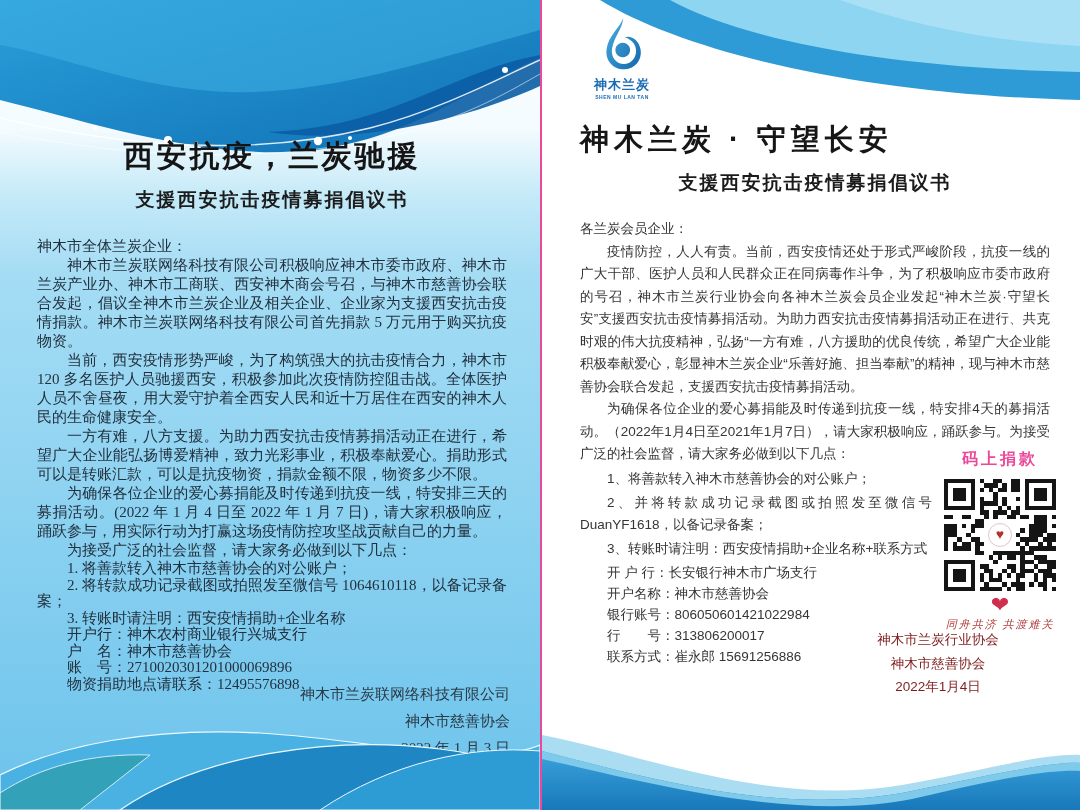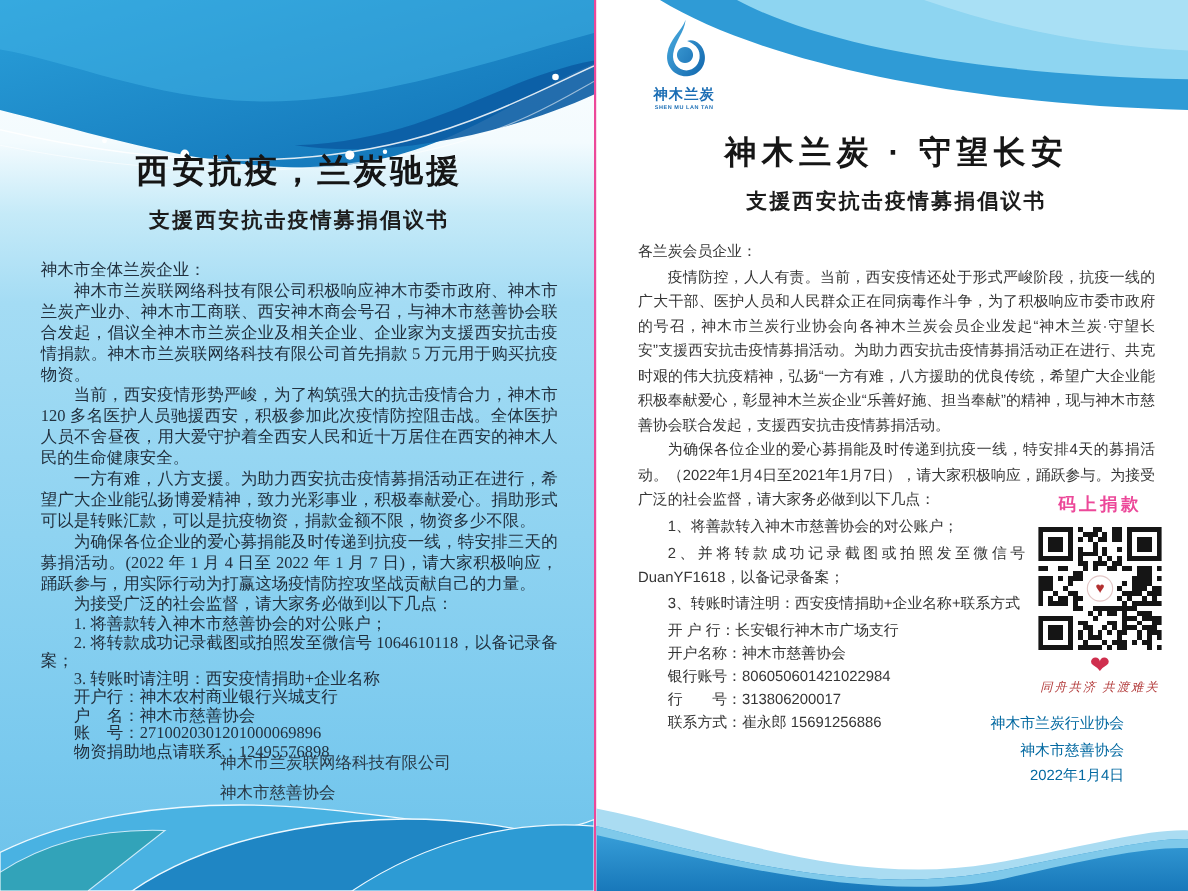--- a/index.html
+++ b/index.html
@@ -10,35 +10,35 @@
   svg.deco{position:absolute;display:block;}
 
   
   .l-content{position:absolute;top:138px;left:37px;right:33px;color:#22313f;}
   .l-title{text-align:center;font-size:30px;font-weight:600;letter-spacing:3px;color:#151515;line-height:36px;}
   .l-subtitle{text-align:center;font-size:19px;font-weight:600;letter-spacing:2px;color:#1c1c1c;margin-top:13px;}
   .l-body{margin-top:24px;font-size:15px;line-height:19px;text-align:justify;}
   .l-body p{margin:0;text-indent:2em;}
   .l-body p.salutation{text-indent:0;}
   .l-body .tight p{line-height:16.5px;}
-  .l-sign{position:absolute;top:681px;left:200px;width:310px;text-align:left;font-size:15px;line-height:27px;color:#2a3a47;}
+  .l-sign{position:absolute;top:681px;left:200px;width:310px;text-align:right;font-size:15px;line-height:27px;color:#2a3a47;}
 
   
   .logo{position:absolute;top:18px;left:42px;width:76px;text-align:center;}
   .logo-name{font-size:13px;font-weight:700;color:#1a6db4;letter-spacing:1px;margin-top:2px;}
   .logo-sub{font-size:5px;font-weight:700;color:#1a6db4;letter-spacing:.5px;}
   .r-content{position:absolute;top:122px;left:38px;right:30px;color:#353535;}
-  .r-title{text-align:center;font-size:29px;font-weight:700;letter-spacing:5px;color:#161616;line-height:34px;}
+  .r-title{font-size:29px;font-weight:700;letter-spacing:5px;color:#161616;line-height:34px;}
   .r-subtitle{text-align:center;font-size:19px;font-weight:700;letter-spacing:2px;color:#1b1b1b;margin-top:14px;}
   .r-body{margin-top:22px;font-size:13.5px;line-height:22.5px;text-align:justify;}
   .r-body p{margin:0;text-indent:2em;}
   .r-body p.salutation{text-indent:0;}
   .r-items p{margin:2px 118px 2px 0;line-height:22px;}
   .r-account p{margin:0;line-height:21px;text-align:left;}
-  .r-sign{position:absolute;top:646px;left:318px;width:168px;text-align:right;font-size:13.5px;line-height:23.5px;color:#0369a1;}
+  .r-sign{position:absolute;top:628px;left:318px;width:168px;text-align:center;font-size:13.5px;line-height:23.5px;color:#7f1d1d;}
 
   
   .qr-block{position:absolute;top:449px;left:388px;width:140px;text-align:center;}
   .qr-label{font-size:16px;font-weight:700;color:#ec4899;letter-spacing:3px;margin-bottom:9px;}
   .qr-box{position:relative;width:112px;height:112px;margin:0 auto;}
   .qr-emblem{position:absolute;left:44px;top:44px;width:24px;height:24px;background:#fff;border:1px solid #e3c6c6;border-radius:12px;box-sizing:border-box;color:#b23030;font-size:14px;line-height:21px;text-align:center;}
   .qr-heart{font-size:22px;color:#cf2f4e;line-height:20px;margin-top:4px;}
   .qr-caption{font-family:"Liberation Serif",serif;font-style:italic;font-size:11px;letter-spacing:2px;color:#b23a3a;margin-top:2px;}
 </style>
 </head>

